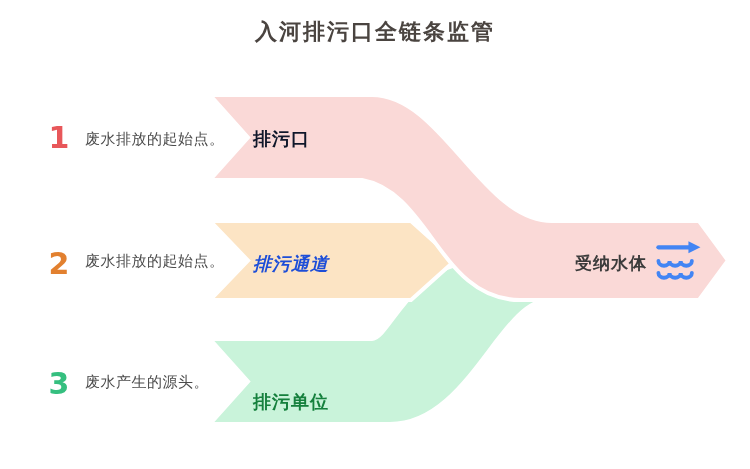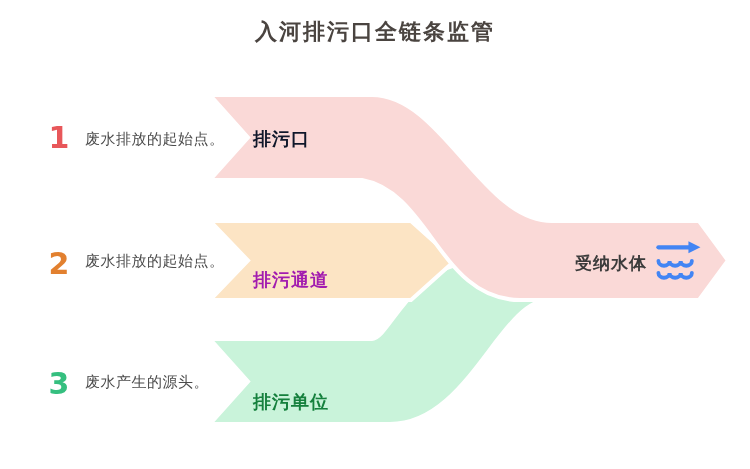--- a/index.html
+++ b/index.html
@@ -23,21 +23,21 @@
   .step-desc{
     position:absolute;left:85px;width:170px;
     font-size:15px;color:#4b4b4b;letter-spacing:0.5px;
   }
   .d1{top:130px;} .d2{top:252px;} .d3{top:373px;}
   .band-label{
     position:absolute;left:253px;width:160px;
     font-size:18px;font-weight:bold;letter-spacing:1px;
   }
   .l1{top:127px;color:#0f172a;}
-  .l2{top:268px;color:#a21caf;}
+  .l2{top:252px;color:#1d4ed8;font-style:italic;}
   .l3{top:390px;color:#15803d;}
   .result-label{
     position:absolute;left:575px;top:252px;width:90px;
     font-size:17px;font-weight:bold;color:#3b3b3b;letter-spacing:1px;
   }
   .water-icon{position:absolute;left:655px;top:239px;width:48px;height:44px;}
 </style>
 </head>
 <body>
 

